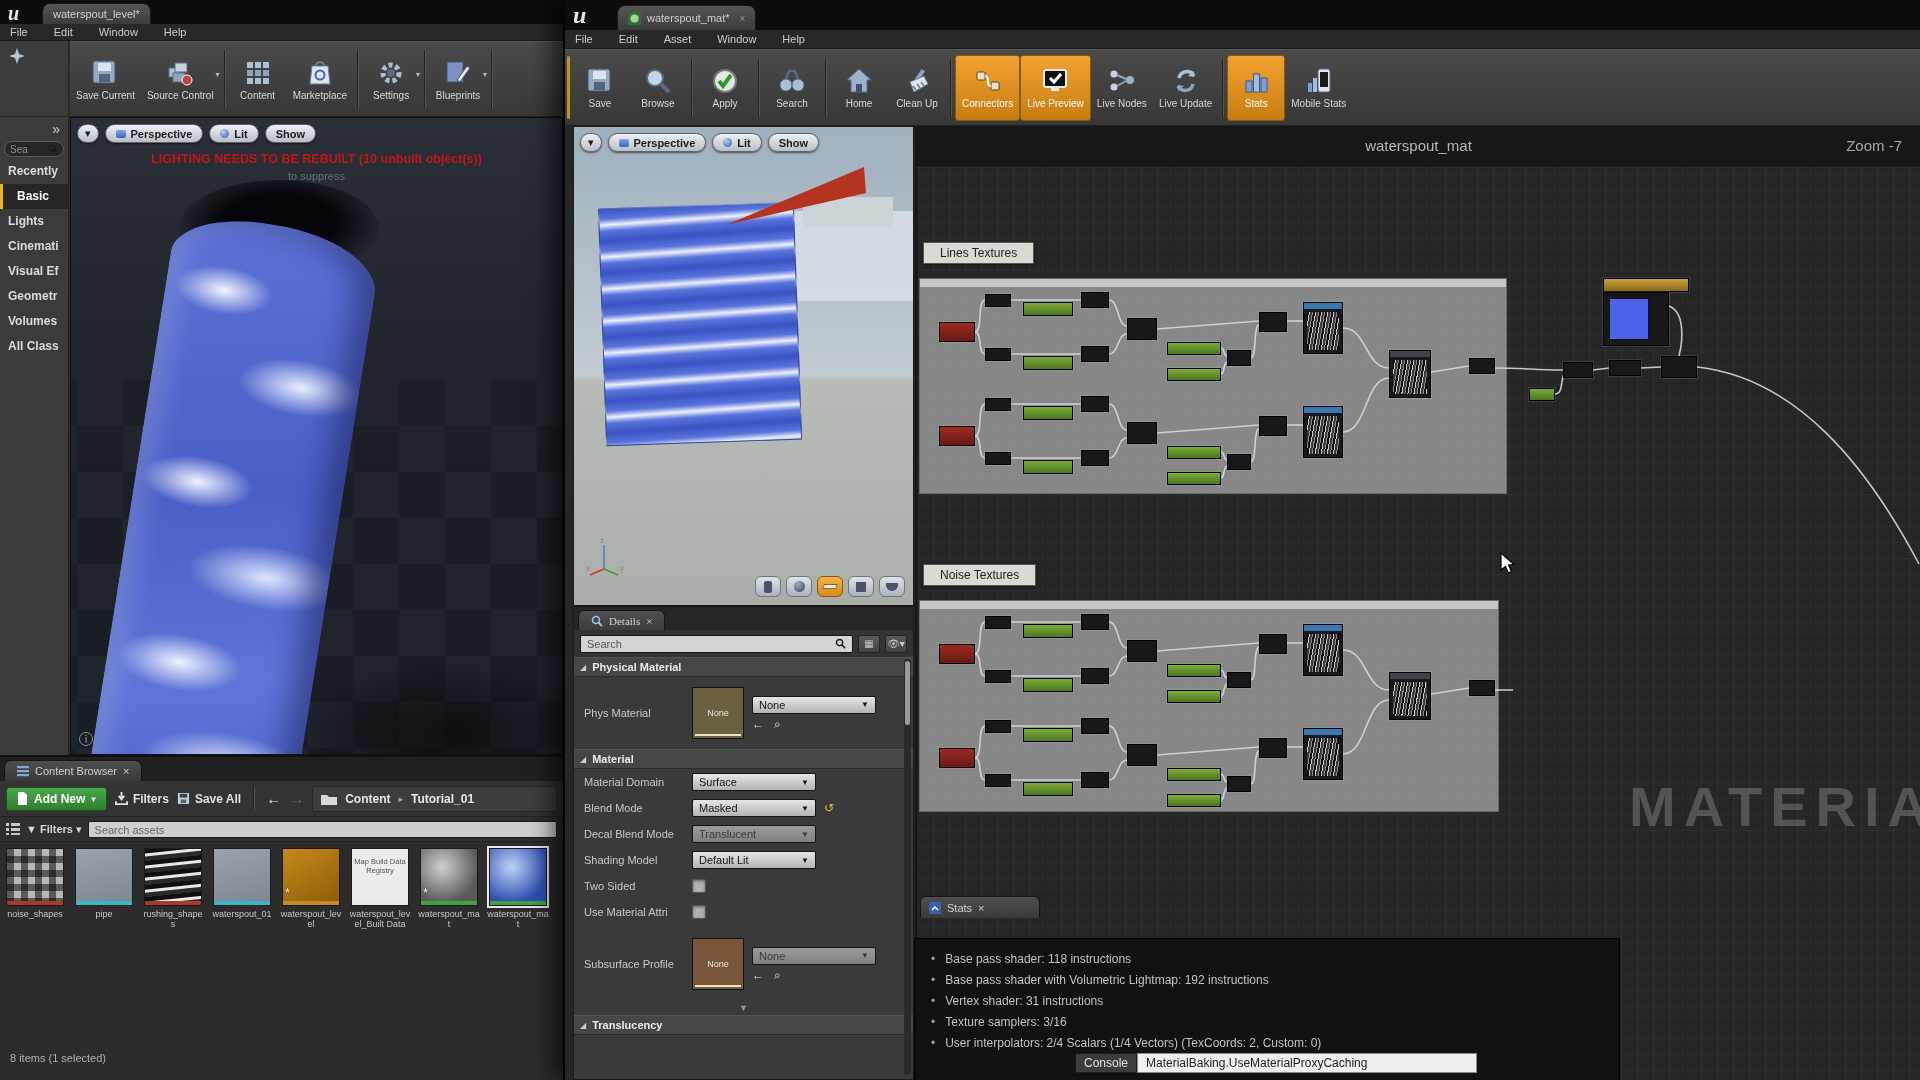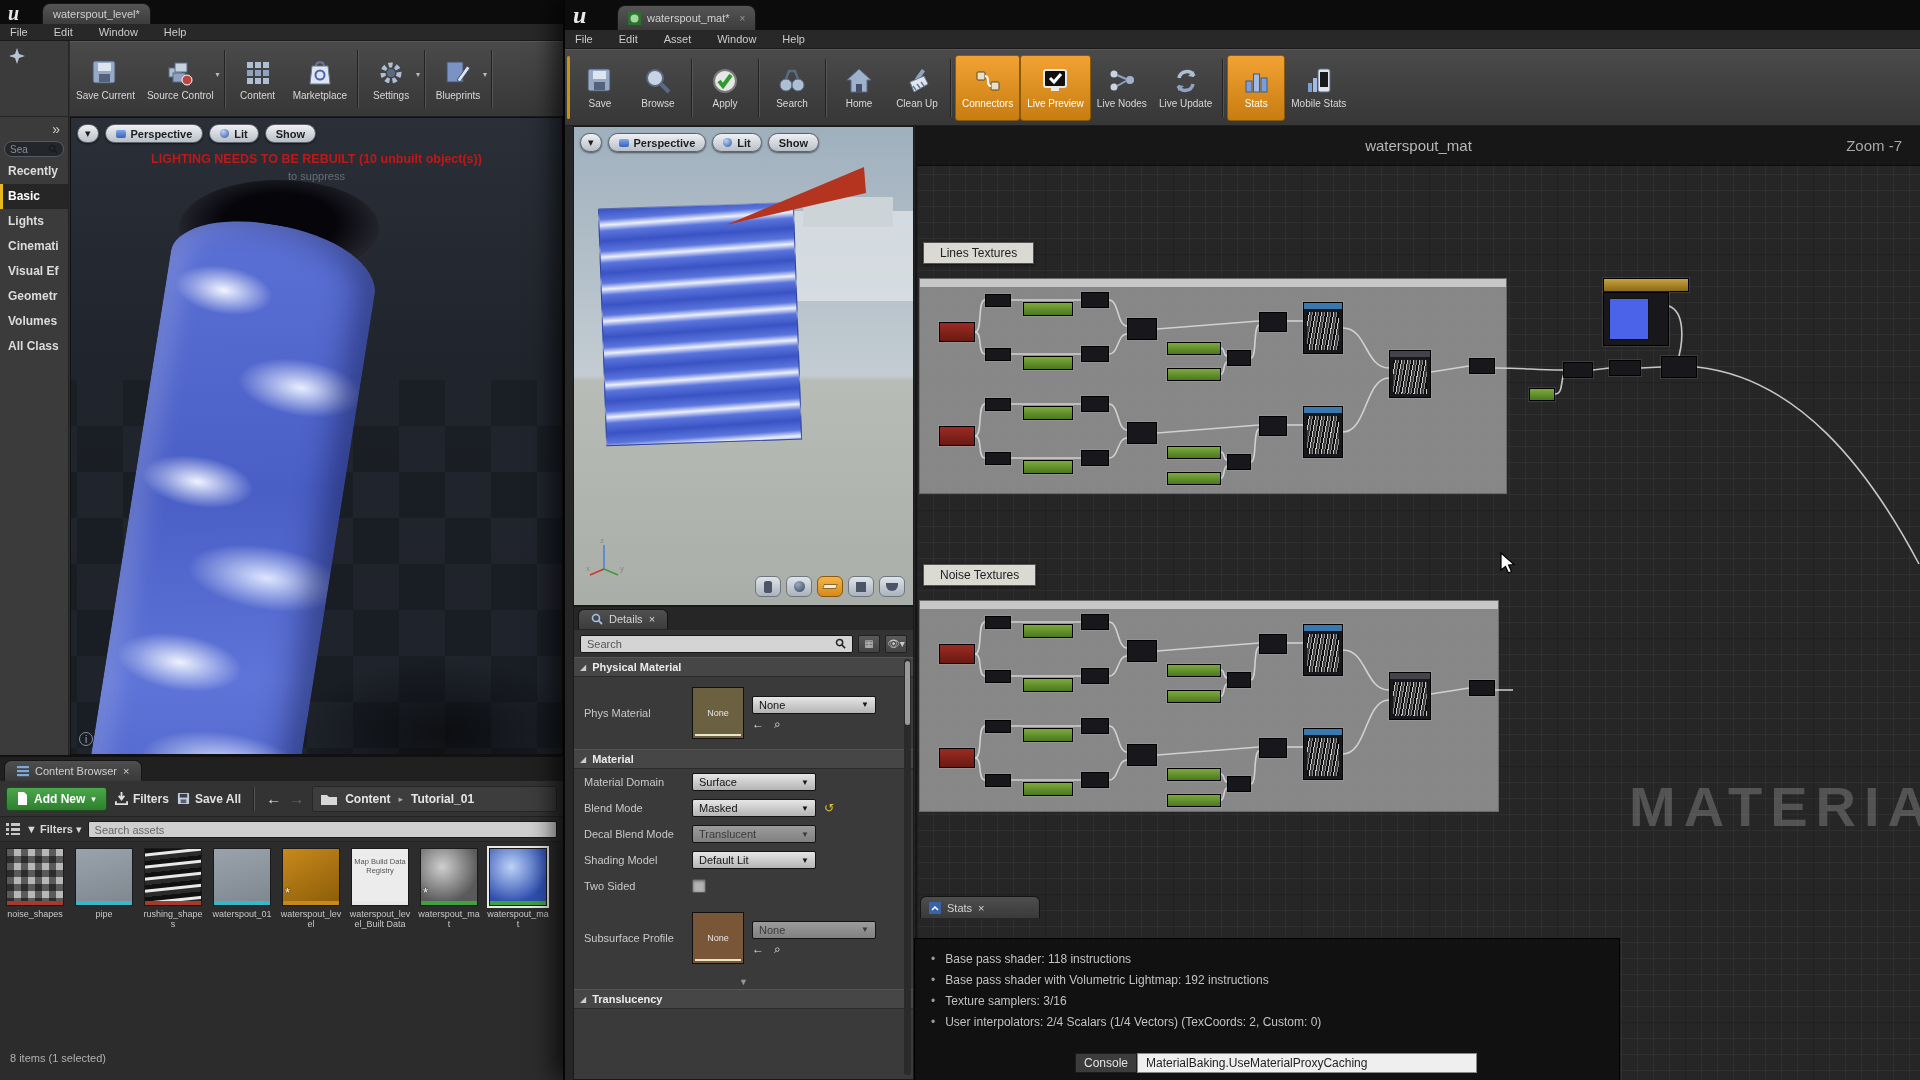--- a/index.html
+++ b/index.html
@@ -34,21 +34,21 @@
   #lvl-toolbar { left:70px; right:0; top:41px; height:76px; }
   #modes-corner { position:absolute; left:0; top:41px; width:69px; height:76px; background:#3b3b3b;
     border-right:1px solid #262626; border-bottom:1px solid #262626; }
   #place-panel { position:absolute; left:0; top:117px; width:69px; bottom:325px; background:#3b3b3b;
     border-right:1px solid #222; }
   .expander { text-align:right; color:#cfcfcf; font-size:14px; padding:4px 8px 2px 0; }
   .mini-search { margin:2px 4px; height:16px; border-radius:8px; background:#23262b; border:1px solid #565b63;
     color:#8a8f98; font-size:10px; display:flex; align-items:center; justify-content:space-between; padding:0 5px; }
   .cat { height:25px; line-height:25px; padding-left:8px; color:#dcdcdc; font-size:12px; font-weight:bold;
     white-space:nowrap; overflow:hidden; }
-  .cat.active { background:#262626; border-left:3px solid #e8b820; padding-left:5px; color:#fff; }
+  .cat.active { background:#262626; border-left:3px solid #e8b820; padding-left:14px; color:#fff; }
 
   #lvl-viewport { position:absolute; left:70px; right:0; top:117px; bottom:325px; overflow:hidden;
     background:linear-gradient(180deg,#2a2f38 0%,#20242c 38%,#181b21 100%); border:1px solid #101010; }
   #lvl-viewport .floor { position:absolute; left:-40px; right:-40px; bottom:-20px; height:62%;
     background:repeating-conic-gradient(#20242c 0% 25%, #191d24 25% 50%); background-size:92px 92px; opacity:.9; }
   .spout-ring { position:absolute; left:108px; top:62px; width:200px; height:96px; border-radius:50%;
     background:radial-gradient(ellipse at 50% 45%,#05050a 40%,#23232c 70%,#15151c 100%); }
   .spout { position:absolute; left:58px; top:104px; width:208px; height:604px;
     border-radius:44% 52% 40% 42% / 7% 9% 11% 9%; transform:rotate(9deg);
     background:
@@ -112,21 +112,21 @@
     border:1px solid rgba(20,30,90,.4);
     background:repeating-linear-gradient(178deg,#3a53c4 0px,#5a74dc 10px,#edf1fb 16px,#5a74dc 22px,#3a53c4 32px); }
   .red-arrow { position:absolute; left:152px; top:40px; }
   .shape-btns { position:absolute; right:8px; bottom:8px; display:flex; gap:5px; }
   .shape-btn { width:26px; height:21px; border-radius:6px; background:linear-gradient(#dfe4ea,#aab2bc);
     border:1px solid #70767e; display:flex; align-items:center; justify-content:center; }
   .shape-btn.active { background:linear-gradient(#f4b44a,#d8891a); border-color:#8a5a08; }
   .axis-giz { position:absolute; left:10px; bottom:26px; color:#666; font-size:9px; }
 
   #details { position:absolute; left:0; right:0; top:478px; bottom:0; background:#3a3a3a; border-top:2px solid #181818; }
-  .det-tabrow { height:23px; background:#262626; display:flex; align-items:center; }
+  .det-tabrow { height:23px; background:#262626; display:flex; align-items:flex-end;font-family:Liberation Serif, serif; }
   .det-tab { margin-left:4px; height:20px; background:linear-gradient(#505050,#3c3c3c); border-radius:6px 6px 0 0;
     border:1px solid #161616; border-bottom:none; color:#d6d6d6; font-size:11px; display:flex; align-items:center;
     gap:6px; padding:0 12px; }
   .det-searchrow { height:27px; display:flex; align-items:center; gap:5px; padding:0 6px; background:#333; }
   .det-search { flex:1; height:18px; background:#d4d4d4; border:1px solid #161616; border-radius:2px; color:#555;
     font-size:11px; padding:0 6px; display:flex; align-items:center; justify-content:space-between; }
   .icon-btn { width:22px; height:18px; background:linear-gradient(#5a5a5a,#444); border:1px solid #222; border-radius:2px;
     color:#ccc; font-size:10px; display:flex; align-items:center; justify-content:center; }
   .sec-hdr { height:20px; background:#464646; border-top:1px solid #555; border-bottom:1px solid #2a2a2a;
     color:#ececec; font-size:11px; font-weight:bold; display:flex; align-items:center; gap:6px; padding:0 6px; }
@@ -691,20 +691,24 @@
           </div>
           <div class="det-row">
             <div class="det-label">Shading Model</div>
             <div class="combo">
               <span>Default Lit</span>
               <span class="dn">▼</span>
             </div>
           </div>
           <div class="det-row">
             <div class="det-label">Two Sided</div>
+            <div class="cb-box"></div>
+          </div>
+          <div class="det-row">
+            <div class="det-label">Use Material Attri</div>
             <div class="cb-box"></div>
           </div>
           <div class="det-row" style="min-height: 78px;">
             <div class="det-label">Subsurface Profile</div>
             <div class="asset-thumb" style="background:#7a5638;">
               <span>None</span>
             </div>
             <div class="mini-ops">
               <div class="combo disabled">
                 <span>None</span>
@@ -870,20 +874,21 @@
           <rect width="12" height="12" fill="#3a62a8"></rect>
           <path d="M3 8 L6 5 L9 8" stroke="#fff" stroke-width="1.5" fill="none"></path>
         </svg>
       <span>Stats</span>
       <span class="closex">×</span>
     </div>
     <div class="stats-body">
       <div id="stat-lines">
           <div class="stat-line"><span class="bullet">•</span>Base pass shader: 118 instructions</div>
           <div class="stat-line"><span class="bullet">•</span>Base pass shader with Volumetric Lightmap: 192 instructions</div>
+          <div class="stat-line"><span class="bullet">•</span>Vertex shader: 31 instructions</div>
           <div class="stat-line"><span class="bullet">•</span>Texture samplers: 3/16</div>
           <div class="stat-line"><span class="bullet">•</span>User interpolators: 2/4 Scalars (1/4 Vectors) (TexCoords: 2, Custom: 0)</div>
         </div>
       <div class="console-row">
         <div class="console-label">Console</div>
         <div class="console-input">MaterialBaking.UseMaterialProxyCaching</div>
       </div>
     </div>
   </div>
 </div>

